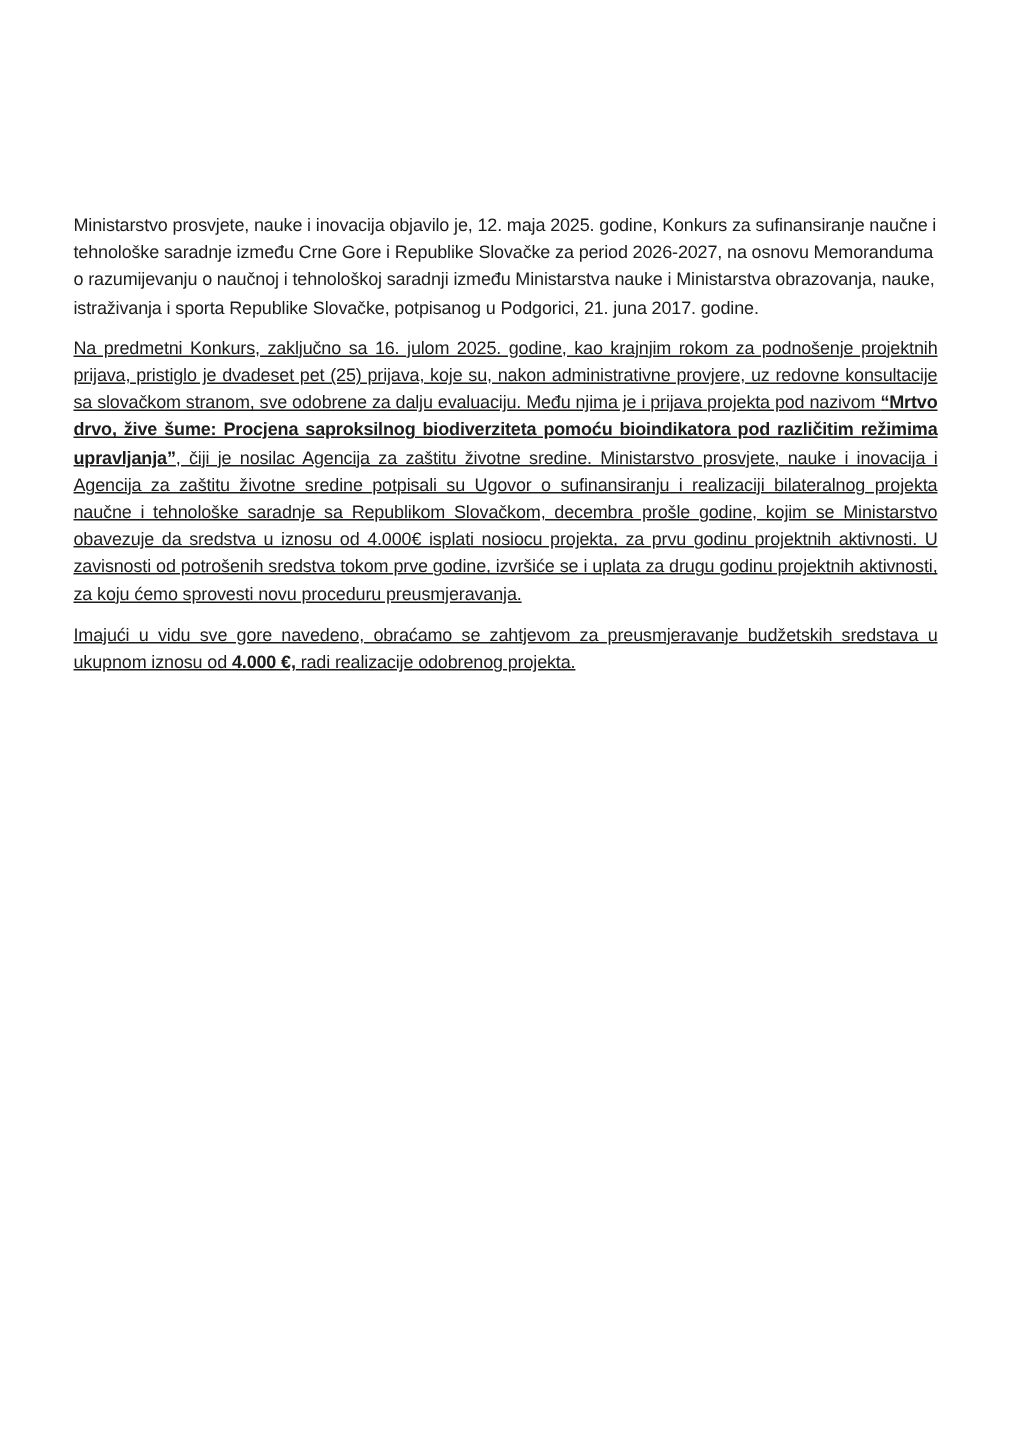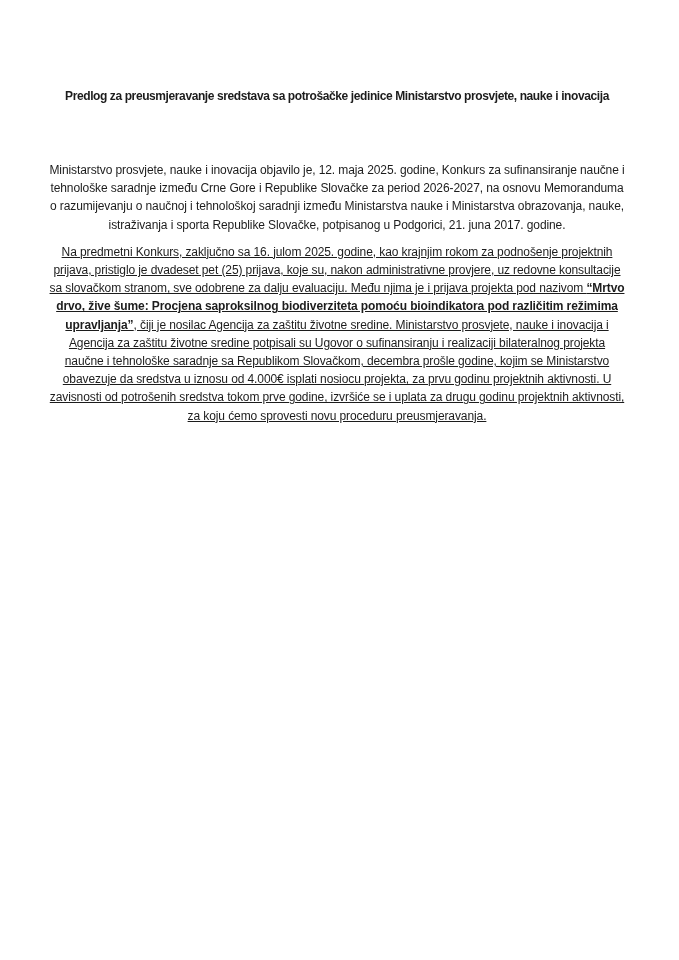--- a/index.html
+++ b/index.html
@@ -34,42 +34,41 @@
     white-space: nowrap;
   }
   .body-text {
     margin-top: 55px;
     font-size: 12px;
     line-height: 18.2px;
     letter-spacing: -0.1px;
   }
   p.para {
     margin: 0;
-    text-align: center;
   }
   p.para + p.para {
     margin-top: 9px;
   }
   .justify {
     text-align: justify;
     text-decoration: underline;
   }
   b { font-weight: bold; }
 </style>
 </head>
 <body>
 
 <div class="page">
 
   <div class="doc-title">
-    <span class="title-line">Predlog za preusmjeravanje sredstava sa potrošačke jedinice Ministarstvo prosvjete, nauke i inovacija</span>
   </div>
 
   <div class="body-text">
 
     <p class="para">Ministarstvo prosvjete, nauke i inovacija objavilo je, 12. maja 2025. godine, Konkurs za sufinansiranje naučne i tehnološke saradnje između Crne Gore i Republike Slovačke za period 2026-2027, na osnovu Memoranduma o razumijevanju o naučnoj i tehnološkoj saradnji između Ministarstva nauke i Ministarstva obrazovanja, nauke, istraživanja i sporta Republike Slovačke, potpisanog u Podgorici, 21. juna 2017. godine.</p>
 
     <p class="para justify"><span>Na predmetni Konkurs, zaključno sa 16. julom 2025. godine, kao krajnjim rokom za podnošenje projektnih prijava, pristiglo je dvadeset pet (25) prijava, koje su, nakon administrativne provjere, uz redovne konsultacije sa slovačkom stranom, sve odobrene za dalju evaluaciju. Među njima je i prijava projekta pod nazivom </span><b>“Mrtvo drvo, žive šume: Procjena saproksilnog biodiverziteta pomoću bioindikatora pod različitim režimima upravljanja”</b><span>, čiji je nosilac Agencija za zaštitu životne sredine. Ministarstvo prosvjete, nauke i inovacija i Agencija za zaštitu životne sredine potpisali su Ugovor o sufinansiranju i realizaciji bilateralnog projekta naučne i tehnološke saradnje sa Republikom Slovačkom, decembra prošle godine, kojim se Ministarstvo obavezuje da sredstva u iznosu od 4.000€ isplati nosiocu projekta, za prvu godinu projektnih aktivnosti. U zavisnosti od potrošenih sredstva tokom prve godine, izvršiće se i uplata za drugu godinu projektnih aktivnosti, za koju ćemo sprovesti novu proceduru preusmjeravanja.</span></p>
 
+    <p class="para justify"><span>Imajući u vidu sve gore navedeno, obraćamo se zahtjevom za preusmjeravanje budžetskih sredstava u ukupnom iznosu od </span><b>4.000 €,</b><span> radi realizacije odobrenog projekta.</span></p>
 
   </div>
 
 </div>
 
 </body></html>

